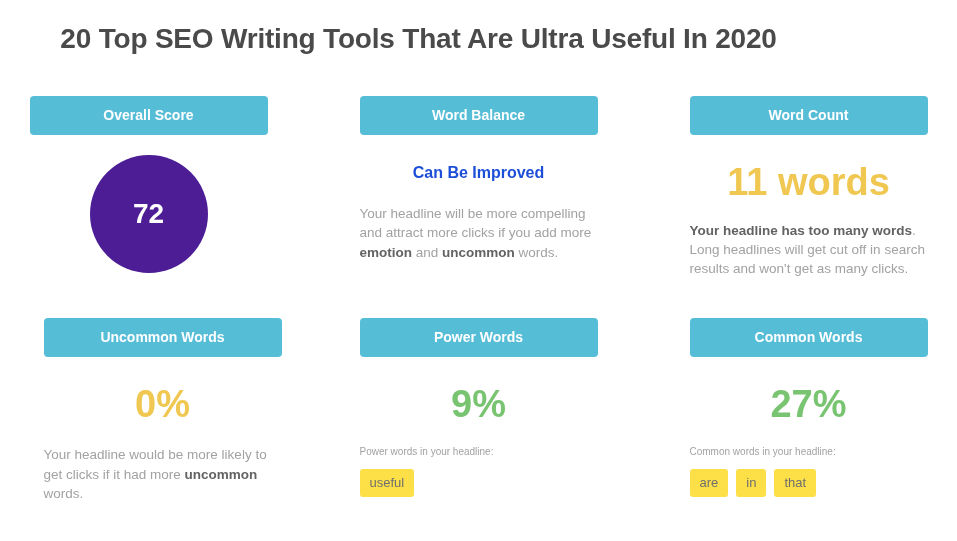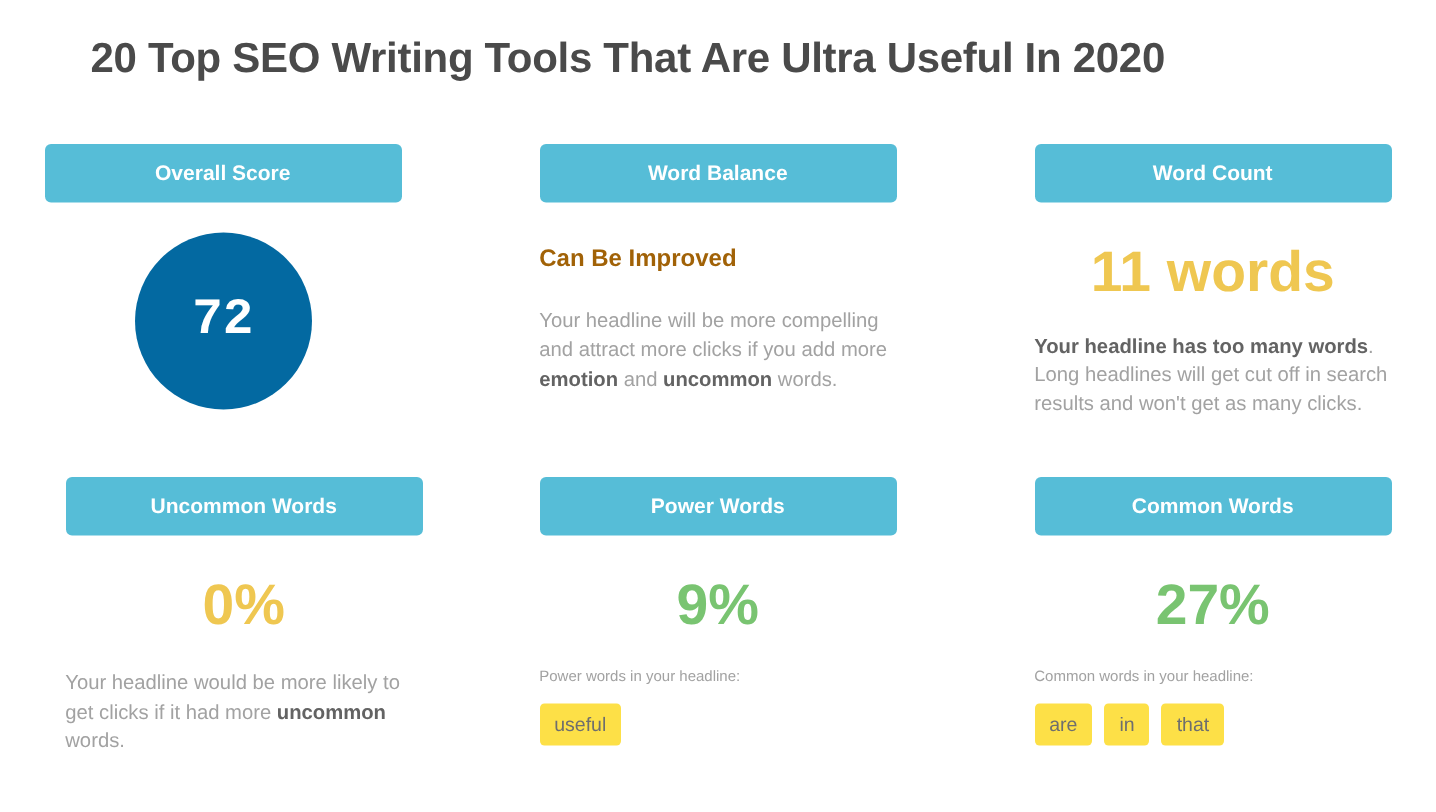--- a/index.html
+++ b/index.html
@@ -77,46 +77,45 @@
   
   .score-wrap {
     display: flex;
     justify-content: center;
     padding-top: 18px;
   }
   .score-circle {
     width: 118px;
     height: 118px;
     border-radius: 50%;
-    background: #0369a1;
+    background: #4c1d95;
     color: #ffffff;
     display: flex;
     align-items: center;
     justify-content: center;
-    font-size: 34px;
-    font-weight: bold;
-    line-height: 1;
-    font-family: Liberation Mono, monospace;
+    font-size: 28px;
+    font-weight: bold;
+    line-height: 1;
   }
 
   .big-stat {
     text-align: center;
     font-size: 38px;
     font-weight: bold;
     line-height: 1;
     padding-top: 26px;
   }
   .big-stat.yellow { color: #efc751; }
   .big-stat.green  { color: #79c471; }
 
   .subhead {
-    text-align: left;
+    text-align: center;
     font-size: 16px;
     font-weight: bold;
-    color: #a16207;
+    color: #1d4ed8;
     padding-top: 26px;
     line-height: 1.2;
   }
 
   .desc {
     font-size: 13.5px;
     line-height: 1.42;
     color: #a2a2a2;
     padding-top: 22px;
   }

